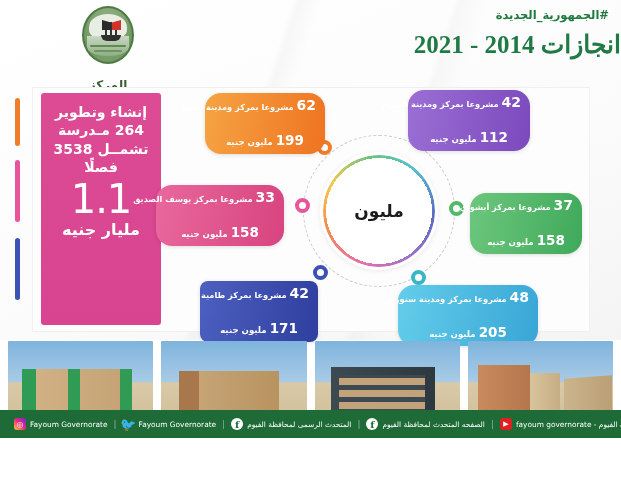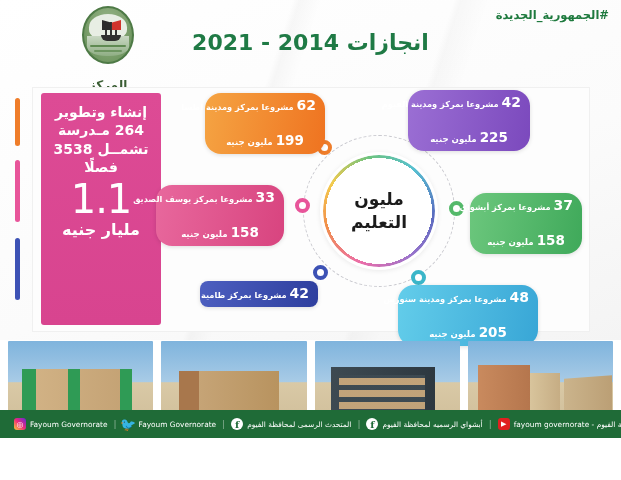--- a/index.html
+++ b/index.html
@@ -72,26 +72,27 @@
     margin-top: 14px;
     font-size: 12px;
     font-weight: bold;
     color: #3a5d33;
     direction: rtl;
   }
 
   .main-title {
     position: absolute;
     top: 30px; left: 0; right: 0;
-    text-align: center;
-    font-size: 22px;
+    text-align: right;
+    font-size: 25px;
     font-weight: bold;
     color: #1f7a45;
     direction: rtl;
     letter-spacing: .3px;
+    font-family: Liberation Serif, serif;
   }
 
   
   .card {
     position: absolute;
     top: 88px; left: 33px;
     width: 556px; height: 243px;
     background: #fdfdfd;
     box-shadow: 0 0 0 1px #f0f0f0;
   }
@@ -295,61 +296,62 @@
     <div class="pink-line1">إنشاء وتطوير 264 مـدرسة تشمــل 3538 فصلًا</div>
     <div class="pink-big">1.1</div>
     <div class="pink-unit">مليار جنيه</div>
   </div>
 
   <div class="wheel">
     <div class="dashed-ring"></div>
     <div class="inner-ring"></div>
     <div class="wheel-label">
       <span>مليون</span>
-      <span>التعليم</span>
     </div>
     <div class="node n-orange"></div>
     <div class="node n-purple"></div>
     <div class="node n-pink"></div>
     <div class="node n-green"></div>
     <div class="node n-blue"></div>
     <div class="node n-cyan"></div>
   </div>
 
   <div class="pill orange">
     <div class="p-top"><span class="p-num-sm">62</span>
       <span>مشروعا بمركز ومدينة اطسا</span></div>
     <div class="p-bot"><span class="p-num">199</span>
       <span>مليون جنيه</span></div>
   </div>
 
   <div class="pill purple">
     <div class="p-top"><span class="p-num-sm">42</span>
       <span>مشروعا بمركز ومدينة الفيوم</span></div>
-    <div class="p-bot"><span class="p-num">225</span>
+    <div class="p-bot"><span class="p-num">112</span>
       <span>مليون جنيه</span></div>
   </div>
 
   <div class="pill pink">
     <div class="p-top"><span class="p-num-sm">33</span>
       <span>مشروعا بمركز يوسف الصديق</span></div>
     <div class="p-bot"><span class="p-num">158</span>
       <span>مليون جنيه</span></div>
   </div>
 
   <div class="pill green">
     <div class="p-top"><span class="p-num-sm">37</span>
       <span>مشروعا بمركز أبشواي</span></div>
     <div class="p-bot"><span class="p-num">158</span>
       <span>مليون جنيه</span></div>
   </div>
 
   <div class="pill blue">
     <div class="p-top"><span class="p-num-sm">42</span>
       <span>مشروعا بمركز طامية</span></div>
+    <div class="p-bot"><span class="p-num">171</span>
+      <span>مليون جنيه</span></div>
   </div>
 
   <div class="pill cyan">
     <div class="p-top"><span class="p-num-sm">48</span>
       <span>مشروعا بمركز ومدينة سنورس</span></div>
     <div class="p-bot"><span class="p-num">205</span>
       <span>مليون جنيه</span></div>
   </div>
 
   <div class="photos">
@@ -392,21 +394,21 @@
     <span class="f-sep">|</span>
 
     <div class="f-item">
       <span class="f-ico facebook">f</span>
       <span class="f-label rtl">المتحدث الرسمى لمحافظة الفيوم</span>
     </div>
     <span class="f-sep">|</span>
 
     <div class="f-item">
       <span class="f-ico facebook">f</span>
-      <span class="f-label rtl">أبشواي الرسميه لمحافظة الفيوم</span>
+      <span class="f-label rtl">الصفحه المتحدث لمحافظة الفيوم</span>
     </div>
     <span class="f-sep">|</span>
 
     <div class="f-item">
       <span class="f-ico youtube">▶</span>
       <span class="f-label rtl">محافظة الفيوم - fayoum governorate</span>
     </div>
   </div>
 
   <div class="footer-strip-bottom"></div>

